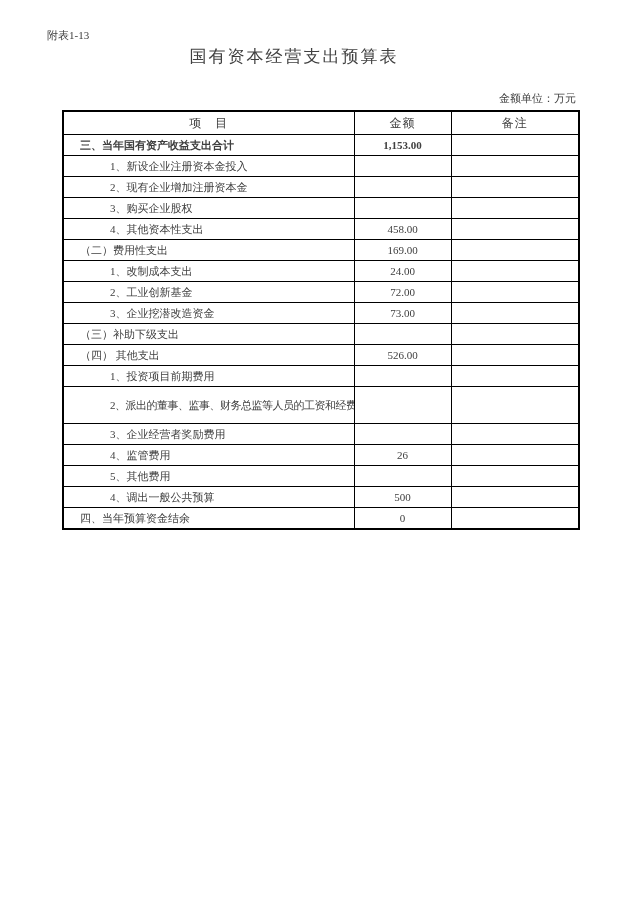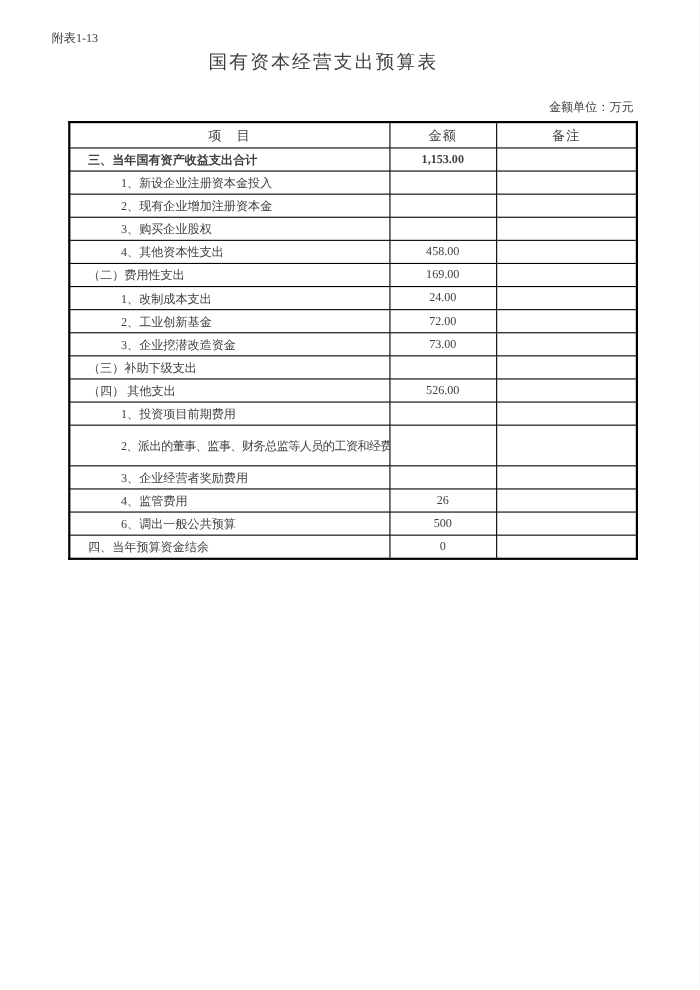--- a/index.html
+++ b/index.html
@@ -169,21 +169,26 @@
       <td class="item lv2">3、企业经营者奖励费用</td>
       <td class="amount"></td>
       <td class="remark"></td>
     </tr>
         <tr>
       <td class="item lv2">4、监管费用</td>
       <td class="amount">26</td>
       <td class="remark"></td>
     </tr>
         <tr>
-      <td class="item lv2">6、调出一般公共预算</td>
+      <td class="item lv2">5、其他费用</td>
+      <td class="amount"></td>
+      <td class="remark"></td>
+    </tr>
+        <tr>
+      <td class="item lv2">4、调出一般公共预算</td>
       <td class="amount">500</td>
       <td class="remark"></td>
     </tr>
         <tr>
       <td class="item lv0">四、当年预算资金结余</td>
       <td class="amount">0</td>
       <td class="remark"></td>
     </tr>
       </tbody>
   </table>

